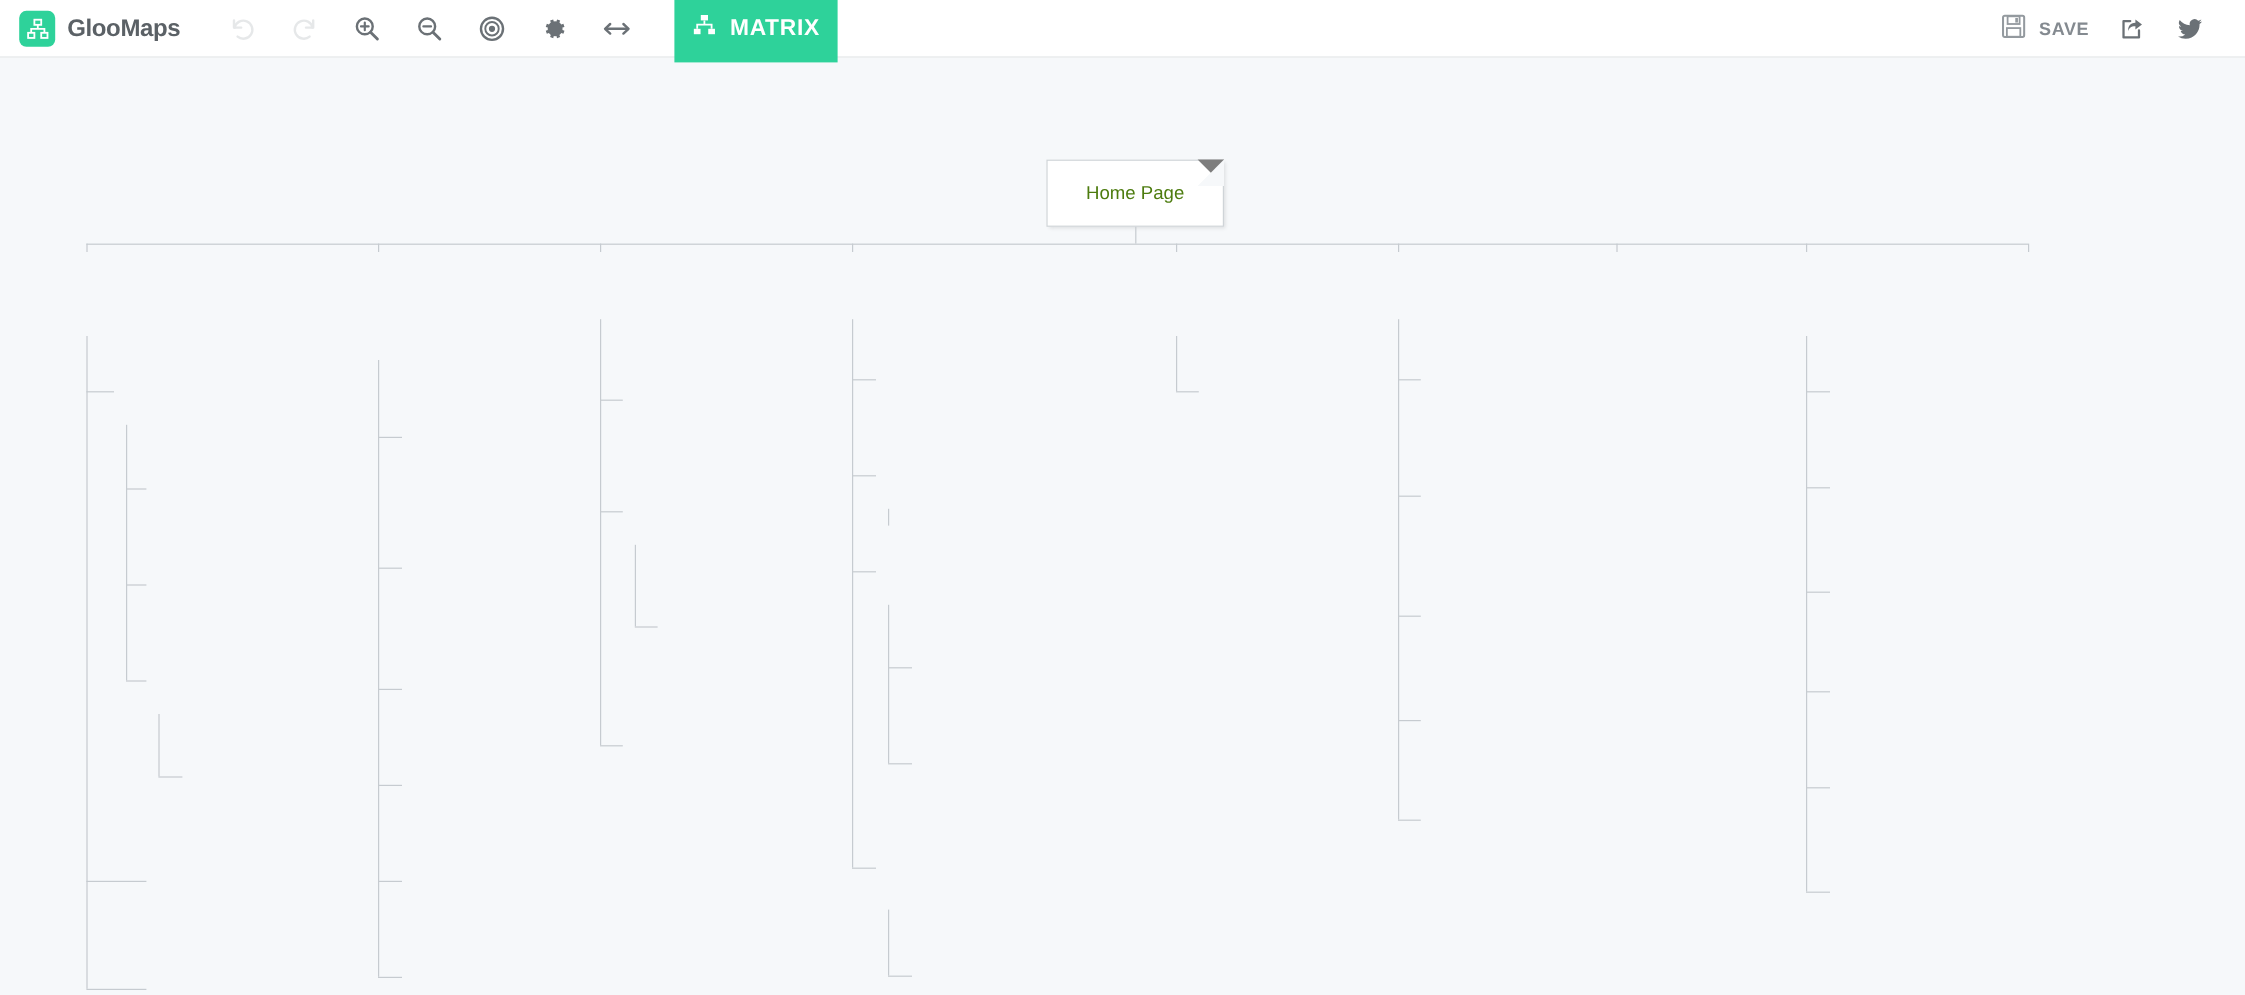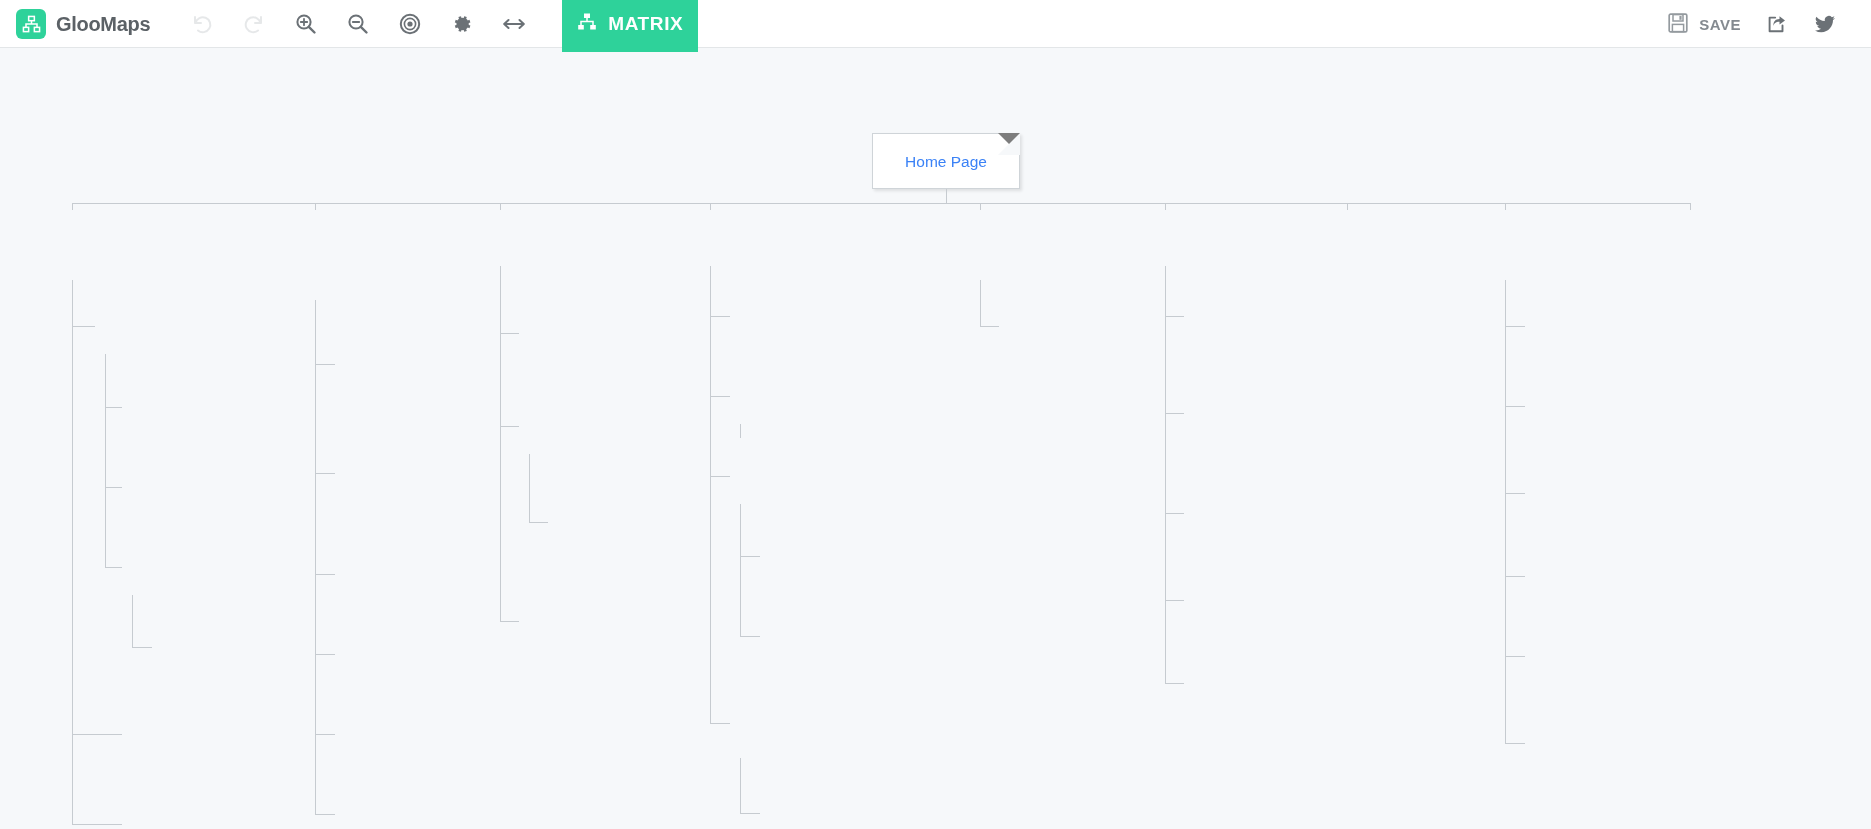--- a/index.html
+++ b/index.html
@@ -77,21 +77,21 @@
   .ln.v { width: 1px; }
 
   
   .node {
     position: absolute;
     border: 1px solid #cfd4d8;
     background: #ffffff;
     box-shadow: 2px 2px 3px rgba(0,0,0,.10);
     display: flex; align-items: center; justify-content: center;
     text-align: center;
-    color: #3b82f6;
+    color: #4d7c0f;
     font-size: 15.5px;
     line-height: 21px;
     padding: 4px 10px;
     cursor: pointer;
     white-space: pre-line;
   }
 
   
   .node.fold::after {
     content: "";

